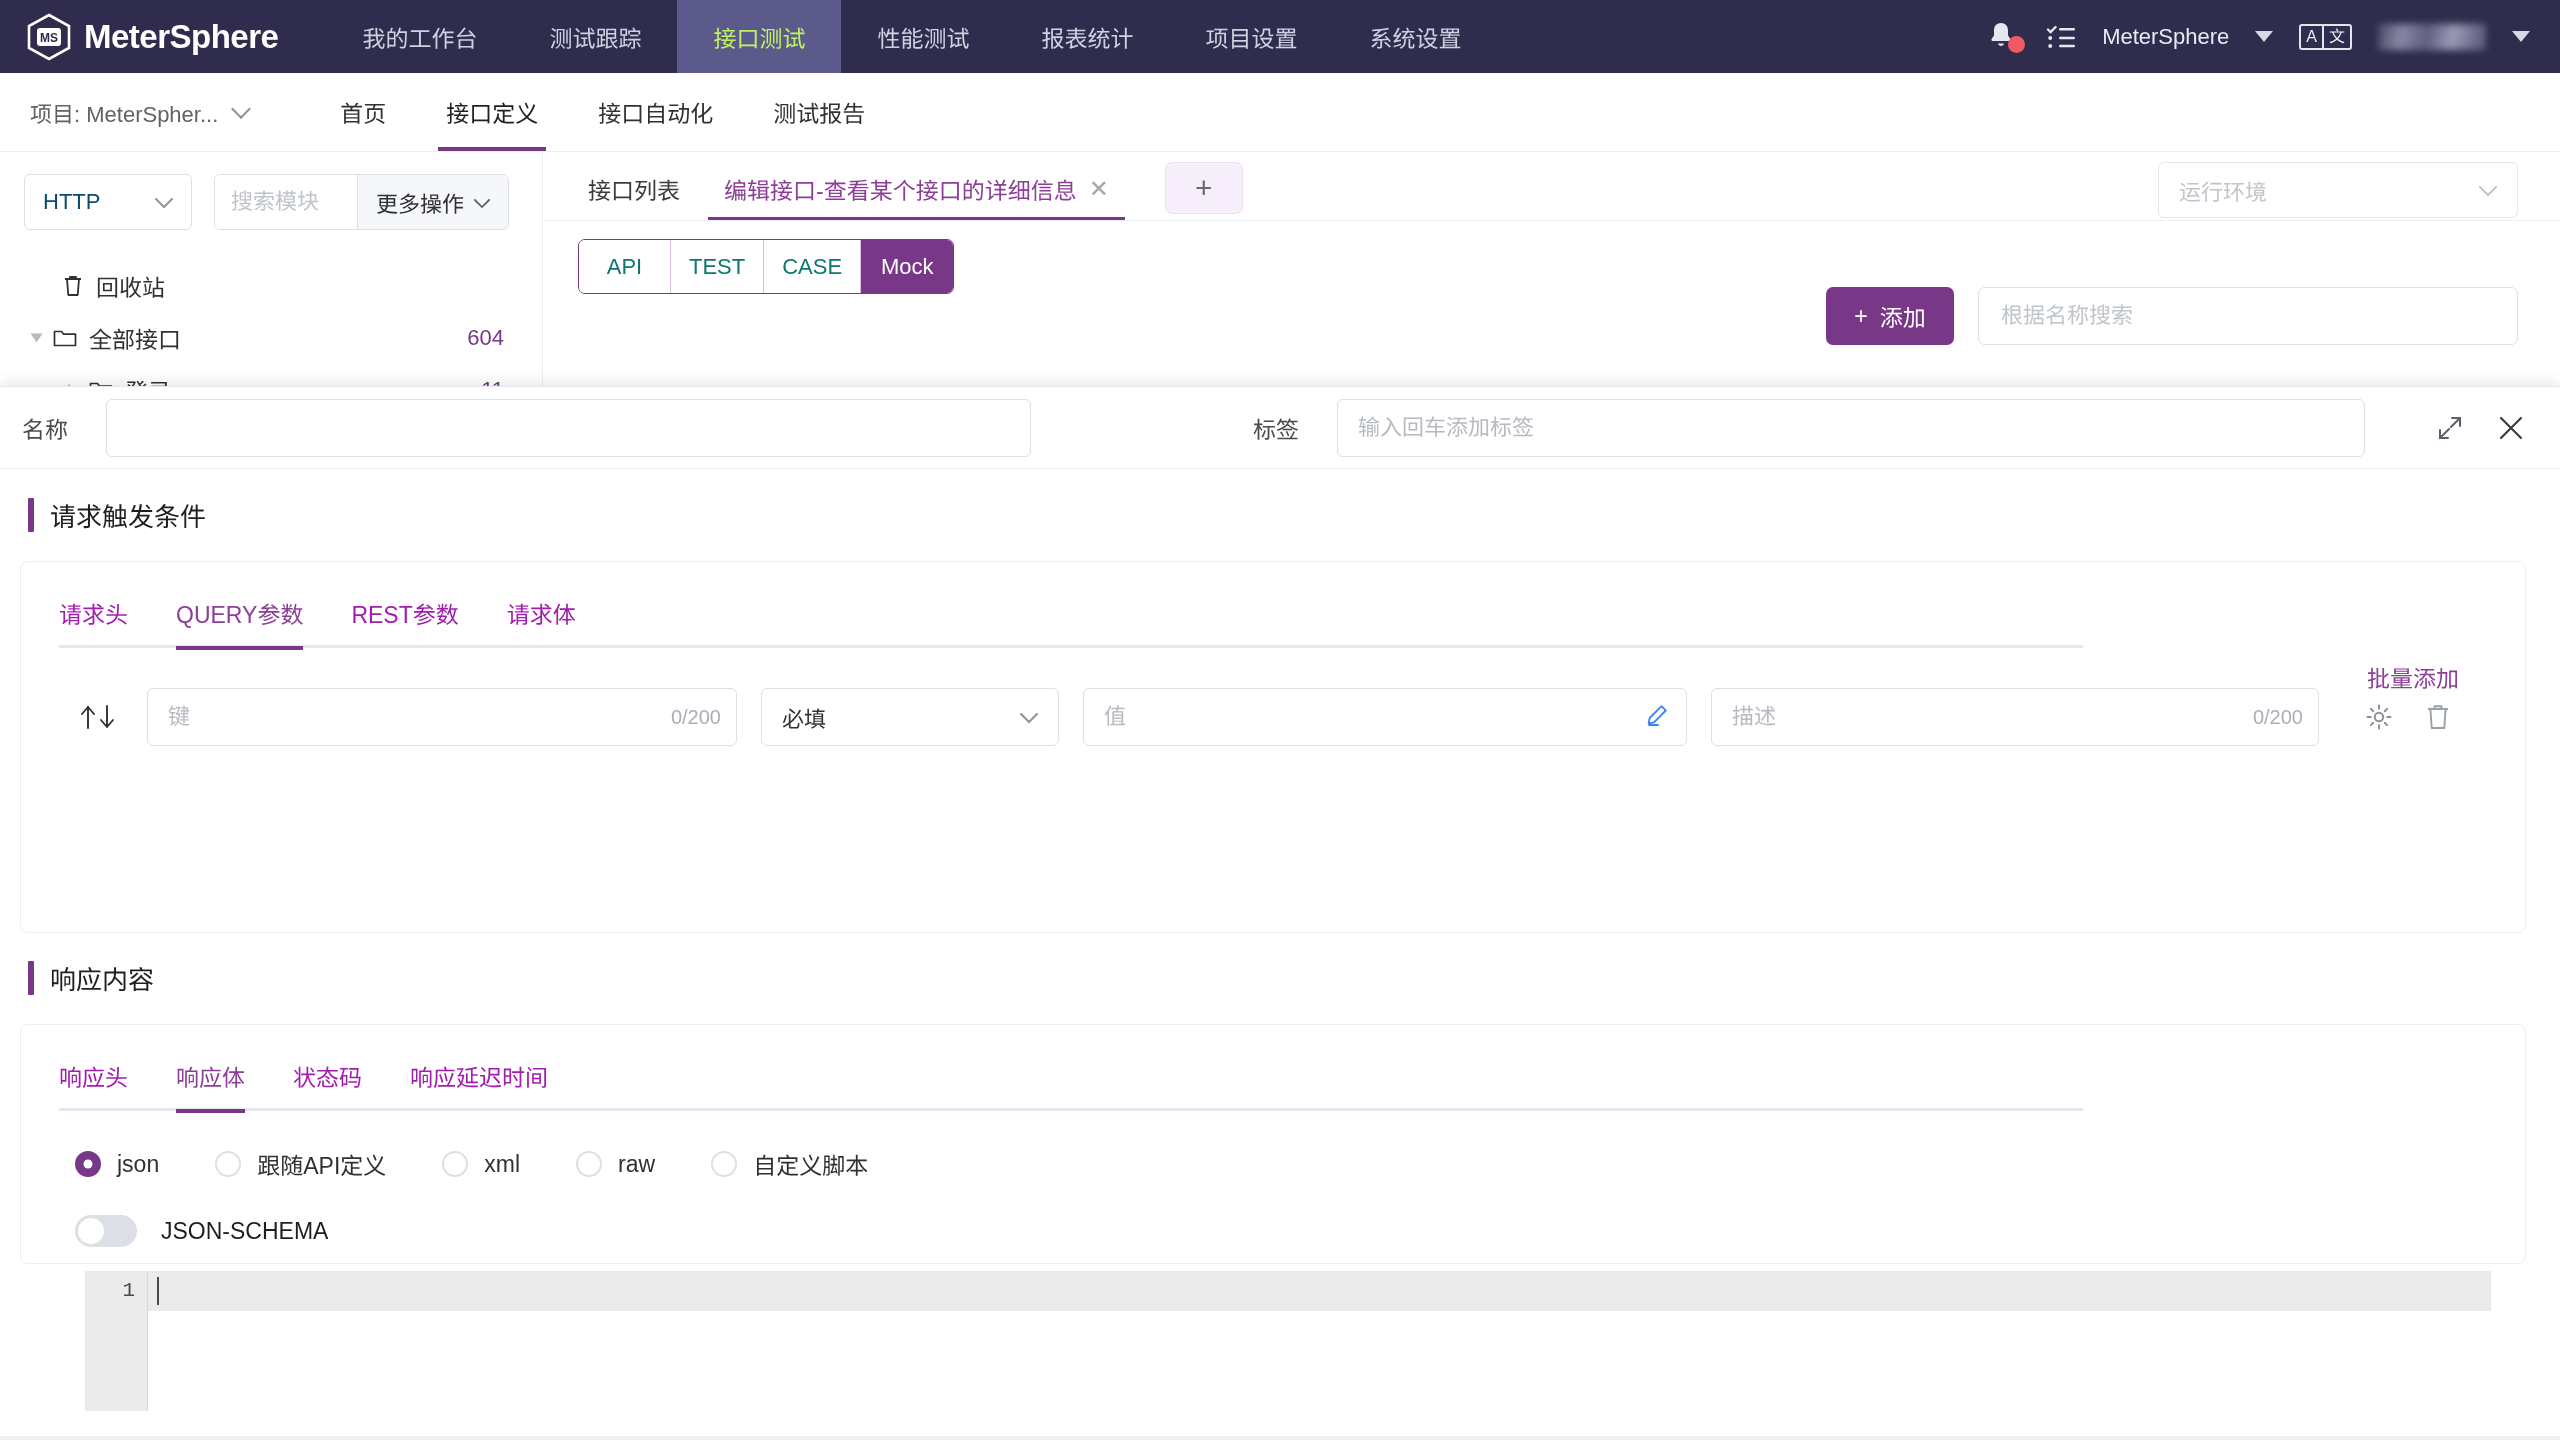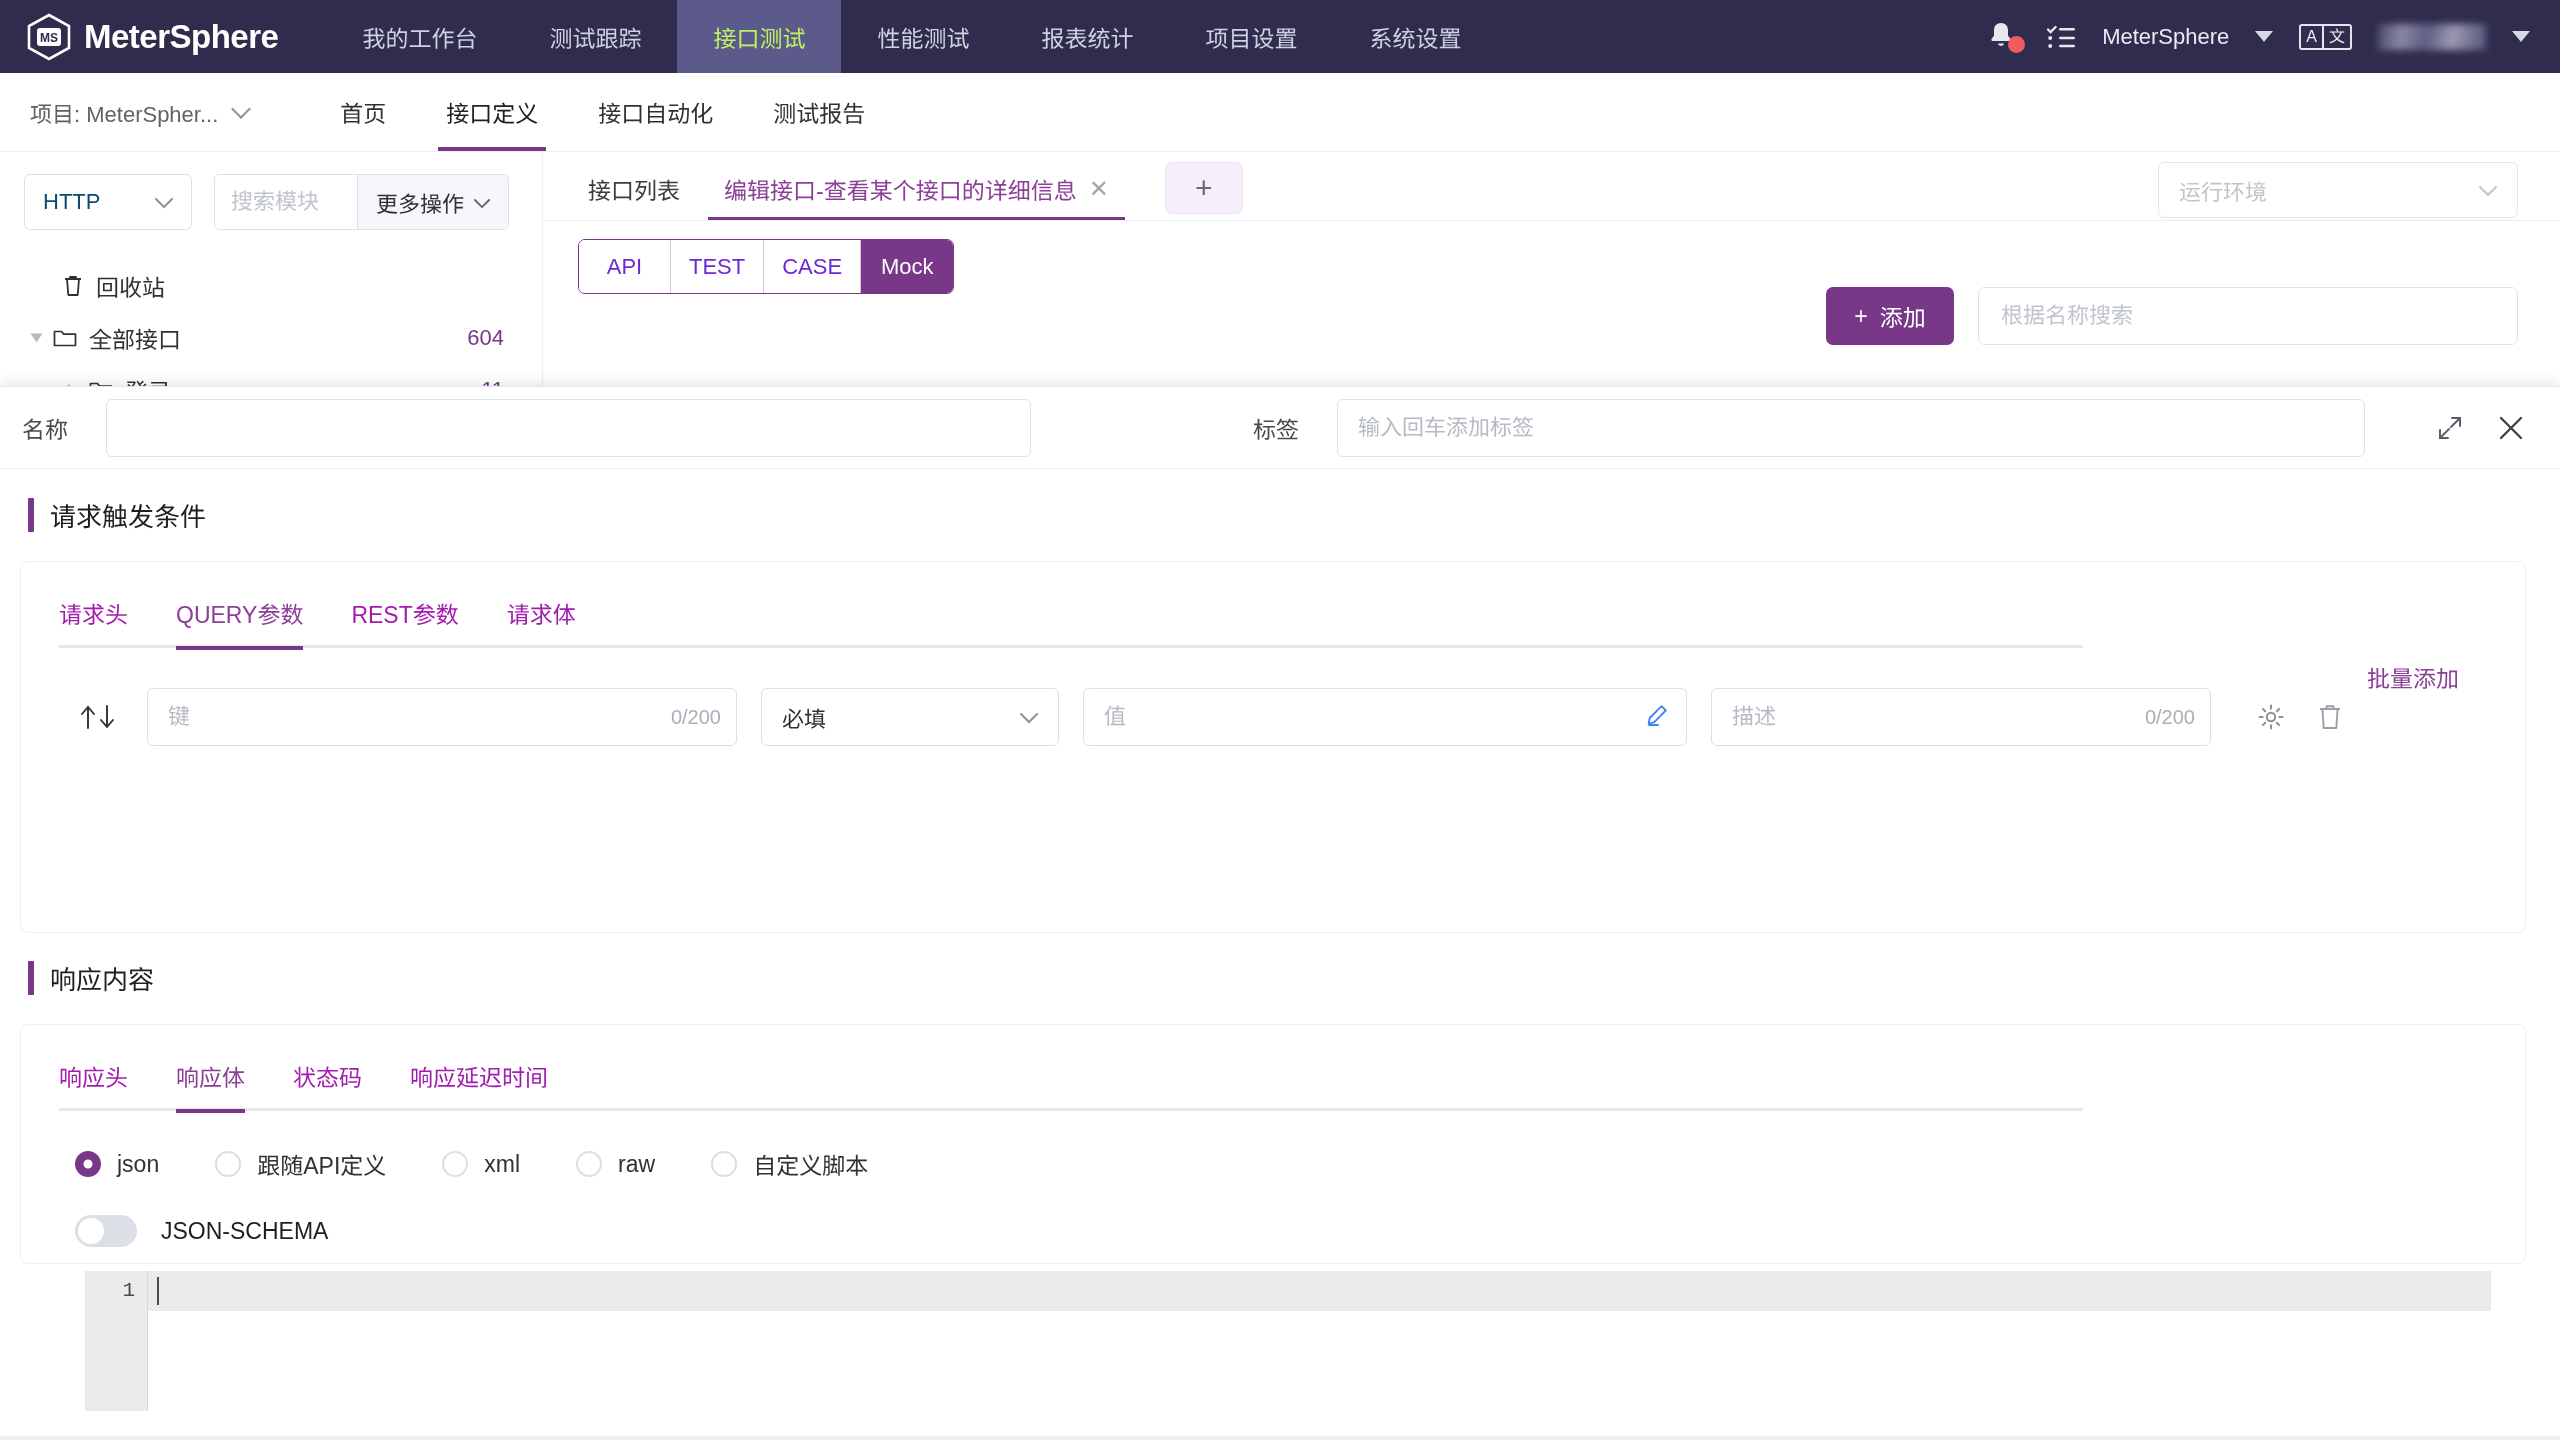--- a/index.html
+++ b/index.html
@@ -137,21 +137,21 @@
   .contentpanel {
     position: absolute; left: 544px; top: 220px; right: 0; bottom: 0;
     background: #fff; border-top: 1px solid #ebeef5;
   }
   .seg {
     position: absolute; left: 34px; top: 18px; display: flex;
     border: 1px solid #783887; border-radius: 7px; overflow: hidden;
   }
   .seg div {
     min-width: 92px; height: 53px; display: flex; align-items: center; justify-content: center;
-    font-size: 22px; color: #6d28d9; padding: 0 18px; border-right: 1px solid #d9bfe0; cursor: pointer;
+    font-size: 22px; color: #0f766e; padding: 0 18px; border-right: 1px solid #d9bfe0; cursor: pointer;
     background: #fff;
   }
   .seg div:last-child { border-right: 0; }
   .seg div.on { background: #783887; color: #fff; }
   .add-row { position: absolute; right: 42px; top: 66px; display: flex; align-items: center; gap: 24px; }
   .btn-add {
     display: flex; align-items: center; justify-content: center; gap: 12px; background: #783887;
     color: #fff; font-size: 23px; border: 0; border-radius: 7px; height: 58px; width: 128px; cursor: pointer;
     font-family: inherit;
   }
@@ -224,21 +224,21 @@
   .w-key { width: 590px; }
   .w-key input { width: 100%; padding-right: 90px; }
   .sel-req {
     width: 298px; height: 58px; border: 1px solid #dcdfe6; border-radius: 6px; display: flex;
     align-items: center; justify-content: space-between; padding: 0 20px; font-size: 22px;
     color: #303133; cursor: pointer; background: #fff;
   }
   .w-val { width: 604px; }
   .w-val input { width: 100%; padding-right: 64px; }
   .pen-ic { position: absolute; right: 18px; top: 50%; transform: translateY(-50%); cursor: pointer; }
-  .w-desc { width: 500px; }
+  .w-desc { width: 608px; }
   .w-desc input { width: 100%; padding-right: 90px; }
   .row-icons { display: flex; align-items: center; gap: 32px; margin-left: 22px; }
   .row-icons .ri { cursor: pointer; color: #96999f; display: flex; }
 
   .radio-row { display: flex; align-items: center; gap: 0; padding: 36px 0 0 54px; }
   .rad { display: flex; align-items: center; gap: 16px; margin-right: 56px; cursor: pointer; }
   .rad .dot {
     width: 26px; height: 26px; border-radius: 50%; border: 2px solid #dcdfe6; background: #fff;
     position: relative; flex: none;
   }

